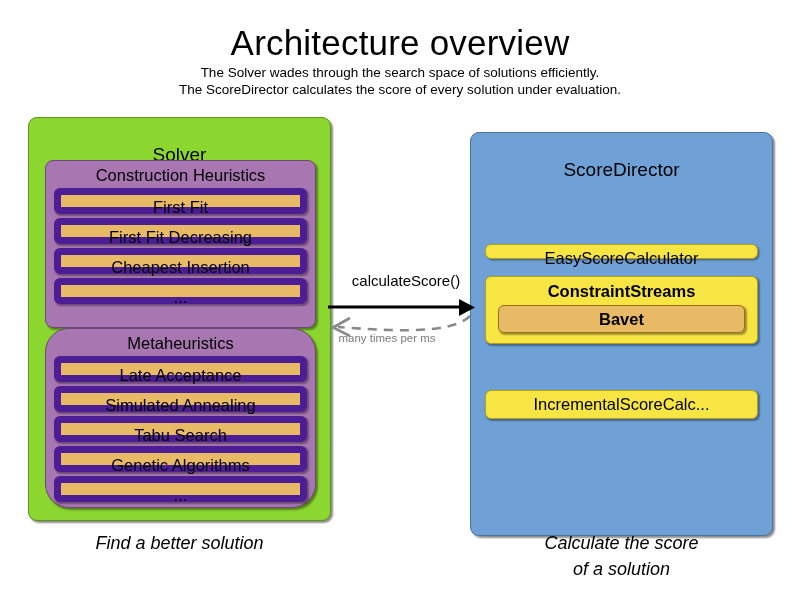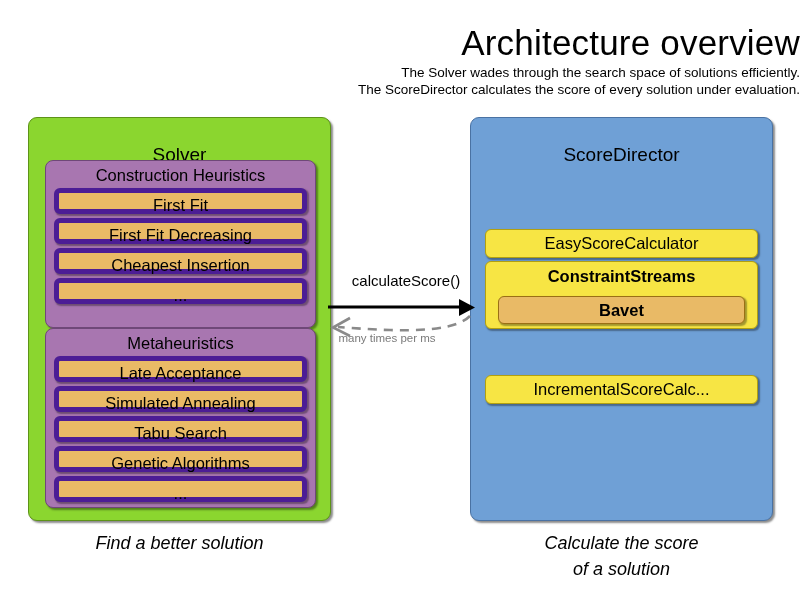--- a/index.html
+++ b/index.html
@@ -14,21 +14,21 @@
     overflow: hidden;
     font-family: "Liberation Sans", sans-serif;
     color: #000000;
   }
 
   
   #header {
     position: absolute;
     left: 0; top: 22px;
     width: 800px;
-    text-align: right;
+    text-align: center;
   }
   #title {
     font-size: 35px;
     line-height: 42px;
     font-weight: normal;
     letter-spacing: 0.2px;
   }
   .subtitle {
     font-size: 13.5px;
     line-height: 17px;
@@ -48,55 +48,55 @@
     padding-top: 25px;
   }
 
   #solver-panel {
     left: 28px; top: 117px;
     width: 303px; height: 404px;
     background: #8BD62F;
     border: 1px solid #5d9318;
   }
   #scoredirector-panel {
-    left: 470px; top: 117px;
+    left: 470px; top: 132px;
     width: 303px; height: 404px;
     background: #6FA0D6;
     border: 1px solid #4a72a3;
   }
 
   
   .group {
     position: absolute;
     left: 16px;
     width: 271px;
     background: #A876B0;
     border: 1px solid #6f4878;
     border-radius: 8px;
     box-sizing: border-box;
     box-shadow: 2px 2px 2px rgba(0,0,0,0.40);
   }
   #group-construction { top: 42px;  height: 168px; }
-  #group-metaheuristics { top: 210px; height: 180px; }
+  #group-metaheuristics { top: 210px; height: 180px; border-radius: 24px; }
 
   .group-title {
     text-align: center;
     font-size: 16.5px;
     line-height: 20px;
     padding-top: 4px;
     padding-bottom: 3px;
   }
 
   
   .item-list {
     padding: 0 8px 6px 8px;
   }
   .item {
     background: #E9BA66;
-    border: 5px solid #4c1d95;
+    border: 7px solid #4c1d95;
     border-radius: 6px;
     text-align: center;
     font-size: 16.5px;
     line-height: 24px;
     height: 26px;
     margin-bottom: 4px;
     box-sizing: border-box;
     box-shadow: 1.5px 1.5px 1.5px rgba(0,0,0,0.35);
   }
   .item:last-child { margin-bottom: 0; }
@@ -108,34 +108,34 @@
     width: 273px;
     background: #F7E544;
     border: 1px solid #b2a010;
     border-radius: 6px;
     box-sizing: border-box;
     text-align: center;
     font-size: 16.5px;
     box-shadow: 1.5px 1.5px 1.5px rgba(0,0,0,0.35);
   }
   #ybox-easy {
-    top: 111px; height: 29px; line-height: 27px;
+    top: 111px; height: 15px; line-height: 27px;
   }
   #ybox-cs {
     top: 143px; height: 68px; font-weight: bold;
   }
   #ybox-cs .ybox-label {
     line-height: 26px;
     padding-top: 1px;
   }
   #ybox-incremental {
     top: 214px; height: 29px; line-height: 27px; margin-top: 43px;
   }
   #nested-bavet {
-    margin: 7px 12px 0 12px;
+    margin: 1px 12px 0 12px;
     background: #E9BA66;
     border: 1px solid #9a6f15;
     border-radius: 6px;
     height: 28px;
     line-height: 26px;
     font-size: 16.5px;
     box-sizing: border-box;
     box-shadow: 1.5px 1.5px 1.5px rgba(0,0,0,0.35);
   }
 

